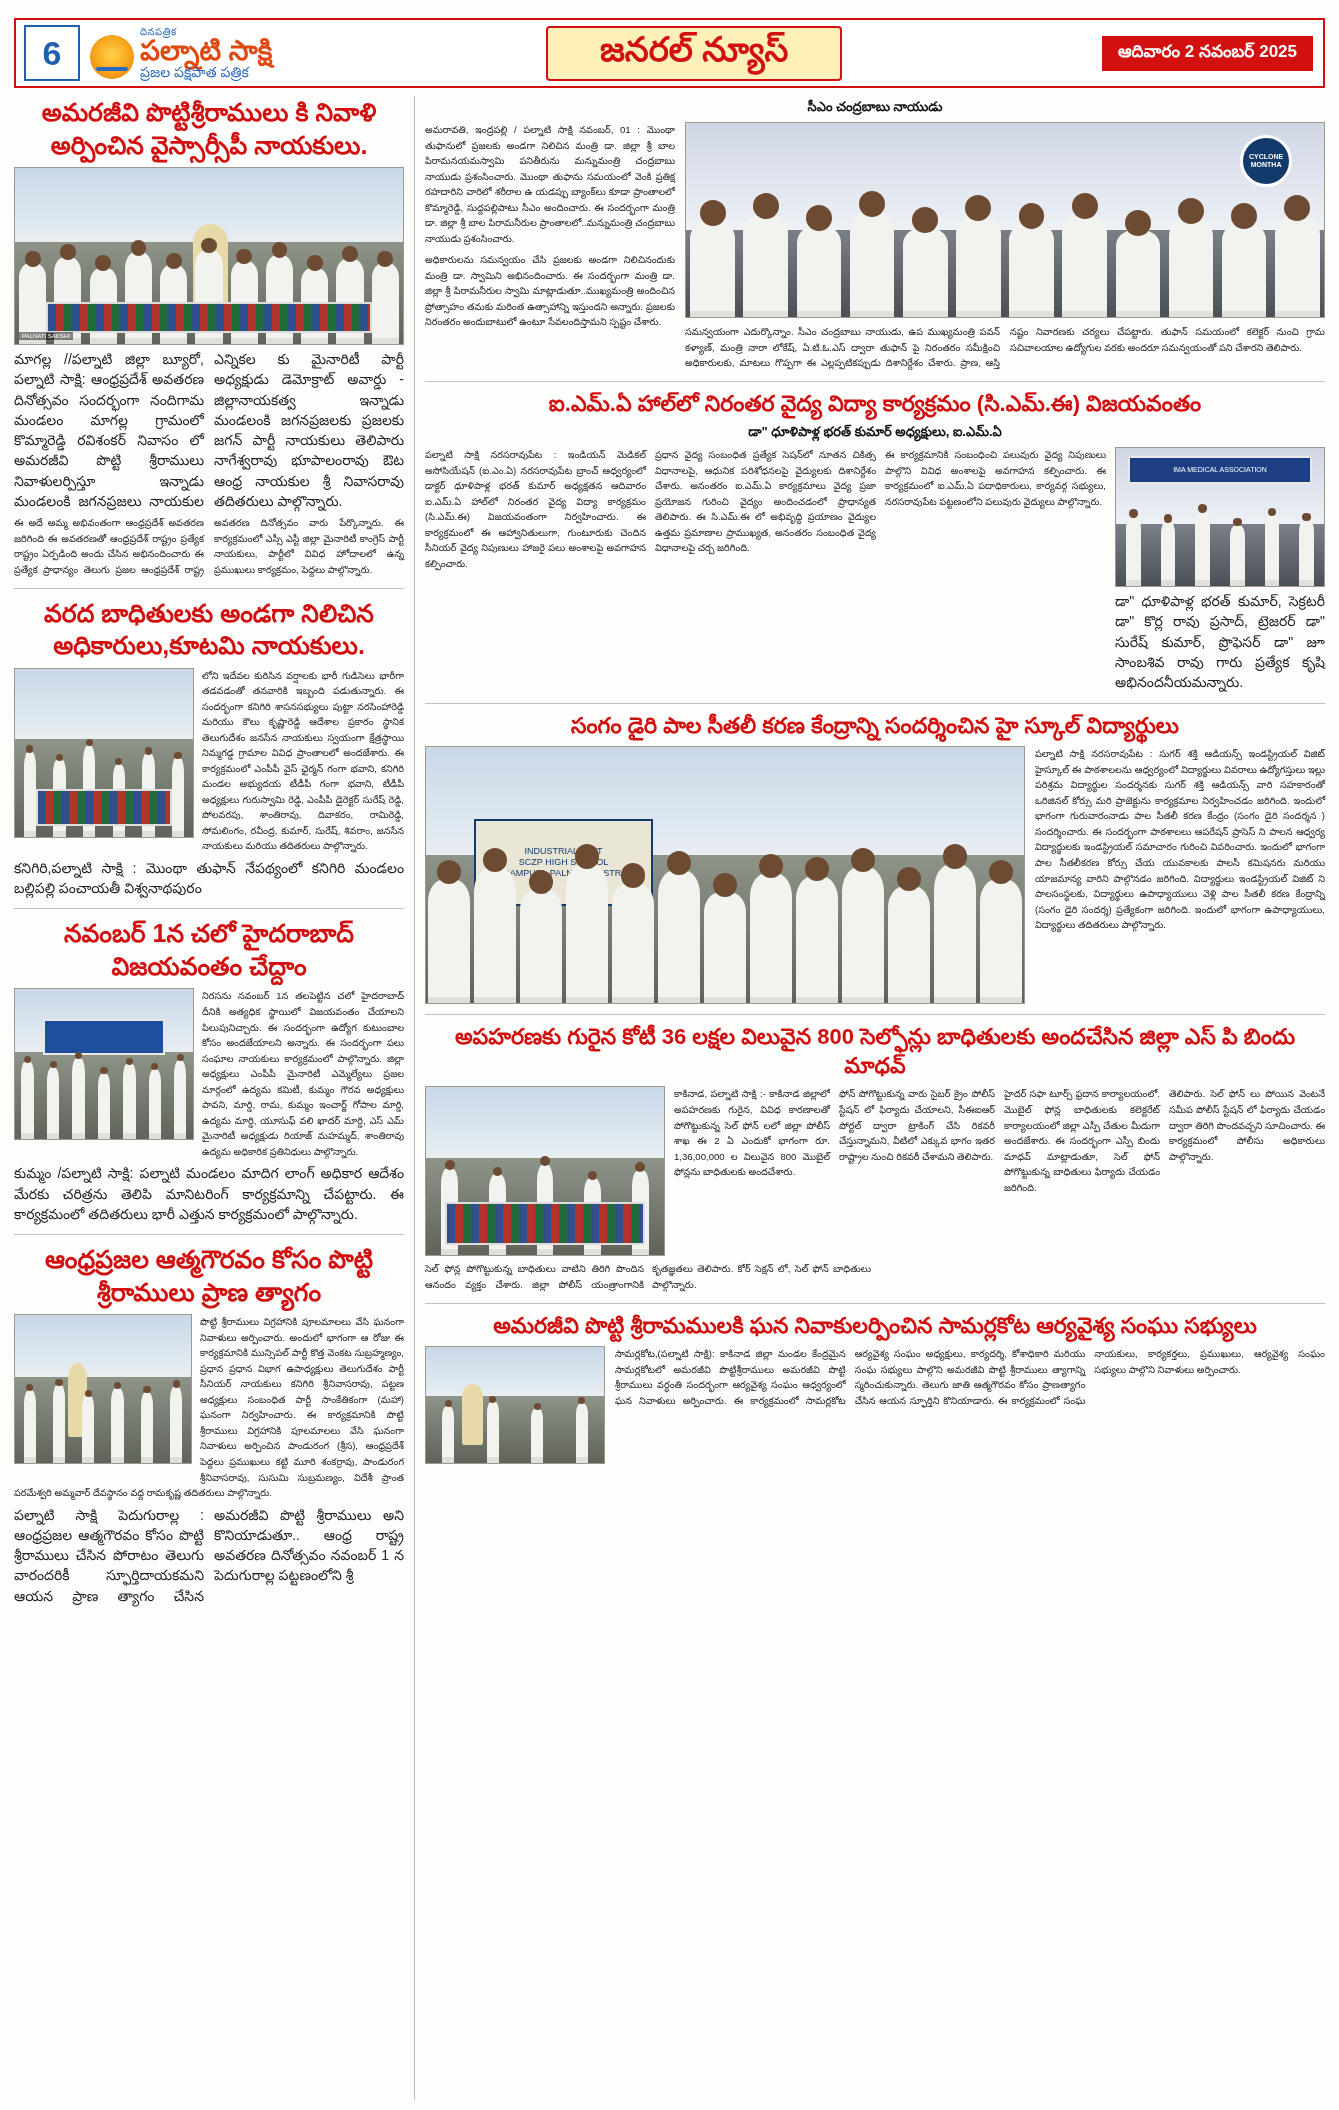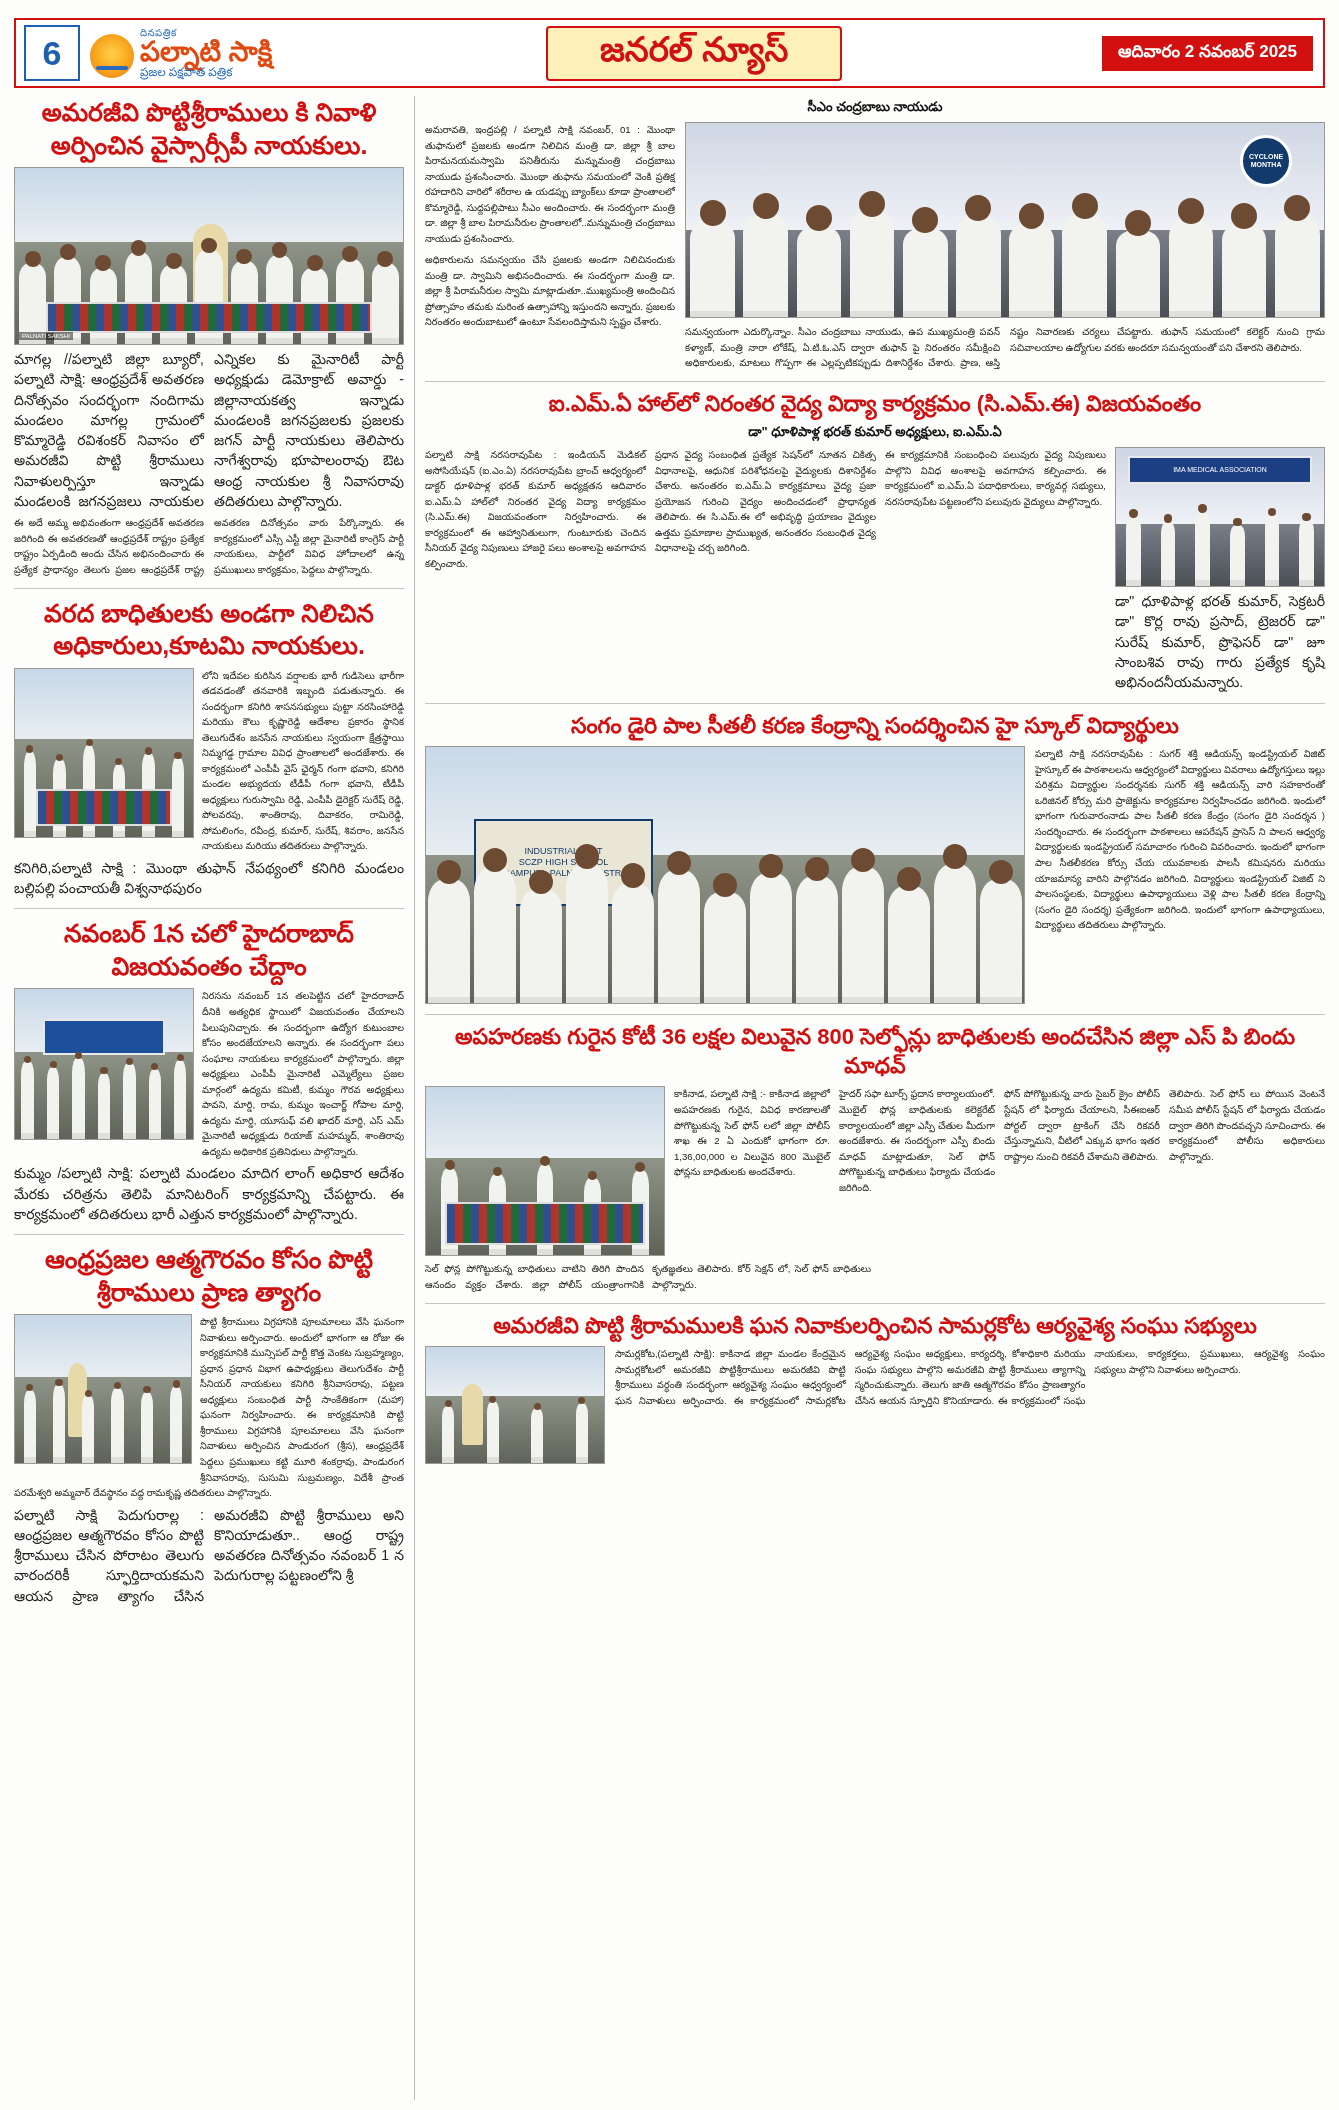--- a/index.html
+++ b/index.html
@@ -57,21 +57,21 @@
     line-height: 1.0;
   }
   .logo-text .lt-small {
     font-size: 10px; color: #2b6bbf; letter-spacing: .5px;
   }
   .logo-text .lt-main {
     font-size: 28px; font-weight: bold; color: #e04a10;
     white-space: nowrap;
   }
   .logo-text .lt-sub {
-    font-size: 12px; color: #2b6bbf; font-family: Liberation Serif, serif;
+    font-size: 14px; color: #2b6bbf;
   }
   .masthead-title {
     flex: 1;
     display: flex; align-items: center; justify-content: center;
   }
   .masthead-title .title-pill {
     background: #fdf0b8;
     border: 2px solid #d21010;
     color: #d21010;
     font-size: 34px; font-weight: bold;
@@ -458,22 +458,22 @@
             <div class="crowd">
               <i style="height:84%"></i>
                 <i style="height:78%"></i>
                 <i style="height:88%"></i>
               <i style="height:74%"></i>
                 <i style="height:82%"></i>
             </div>
             <div class="table-objs"></div>
           </div>
           <div class="body-text" style="flex:1">కాకినాడ, పల్నాటి సాక్షి :- కాకినాడ జిల్లాలో అపహరణకు గురైన, వివిధ కారణాలతో పోగొట్టుకున్న సెల్ ఫోన్ లలో జిల్లా పోలీస్ శాఖ ఈ 2 ఏ ఎందుకో భాగంగా రూ. 1,36,00,000 ల విలువైన 800 మొబైల్ ఫోన్లను బాధితులకు అందచేశారు.</div>
+          <div class="body-text" style="flex:1">ఫోన్ పోగొట్టుకున్న వారు సైబర్ క్రైం పోలీస్ స్టేషన్ లో ఫిర్యాదు చేయాలని, సీఈఐఆర్ పోర్టల్ ద్వారా ట్రాకింగ్ చేసి రికవరీ చేస్తున్నామని, వీటిలో ఎక్కువ భాగం ఇతర రాష్ట్రాల నుంచి రికవరీ చేశామని తెలిపారు.</div>
           <div class="body-text" style="flex:1">హైదర్ సఫా టూర్స్ ఫ్రదాన కార్యాలయంలో. మొబైల్ ఫోన్ల బాధితులకు కలెక్టరేట్ కార్యాలయంలో జిల్లా ఎస్పీ చేతుల మీదుగా అందజేశారు. ఈ సందర్భంగా ఎస్పీ బిందు మాధవ్ మాట్లాడుతూ, సెల్ ఫోన్ పోగొట్టుకున్న బాధితులు ఫిర్యాదు చేయడం జరిగింది.</div>
-          <div class="body-text" style="flex:1">ఫోన్ పోగొట్టుకున్న వారు సైబర్ క్రైం పోలీస్ స్టేషన్ లో ఫిర్యాదు చేయాలని, సీఈఐఆర్ పోర్టల్ ద్వారా ట్రాకింగ్ చేసి రికవరీ చేస్తున్నామని, వీటిలో ఎక్కువ భాగం ఇతర రాష్ట్రాల నుంచి రికవరీ చేశామని తెలిపారు.</div>
           <div class="body-text" style="flex:1">తెలిపారు. సెల్ ఫోన్ లు పోయిన వెంటనే సమీప పోలీస్ స్టేషన్ లో ఫిర్యాదు చేయడం ద్వారా తిరిగి పొందవచ్చని సూచించారు. ఈ కార్యక్రమంలో పోలీసు అధికారులు పాల్గొన్నారు.</div>
         </div>
         <div class="body-text four-col" style="margin-top:5px">సెల్ ఫోన్ల పోగొట్టుకున్న బాధితులు వాటిని తిరిగి పొందిన ఆనందం వ్యక్తం చేశారు. జిల్లా పోలీస్ యంత్రాంగానికి కృతజ్ఞతలు తెలిపారు. కోర్ సెక్షన్ లో, సెల్ ఫోన్ బాధితులు పాల్గొన్నారు.</div>
       </div>
 
       <hr class="rule">
 
       <div class="blk">
         <h2 class="hl hl-md hl-purple">అమరజీవి పొట్టి శ్రీరామములకి ఘన నివాకులర్పించిన సామర్లకోట ఆర్యవైశ్య సంఘు సభ్యులు</h2>
         <div style="display:flex;gap:10px;align-items:flex-start">

